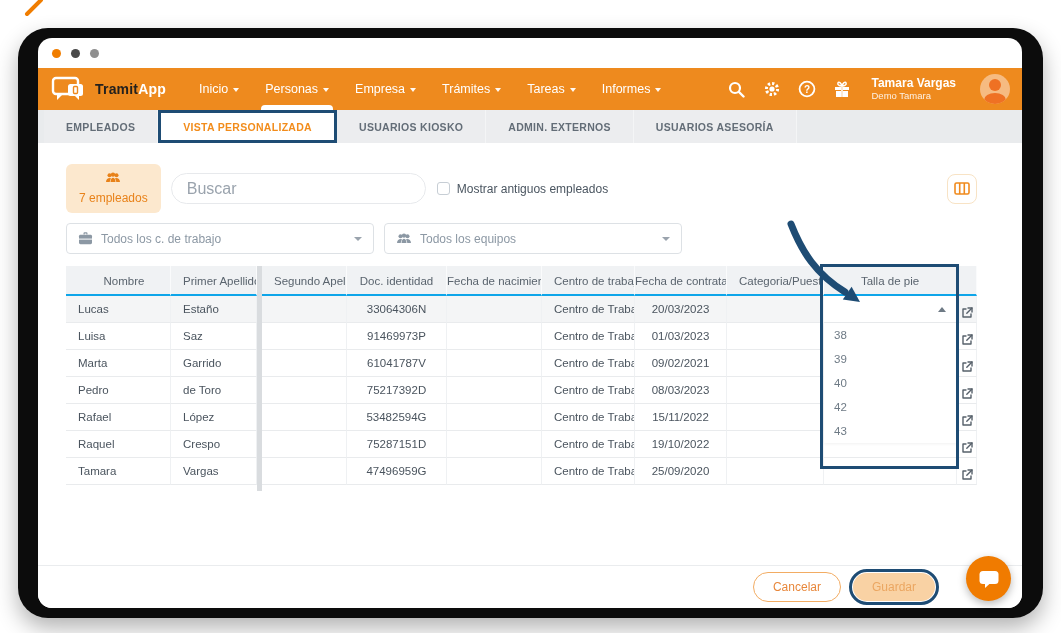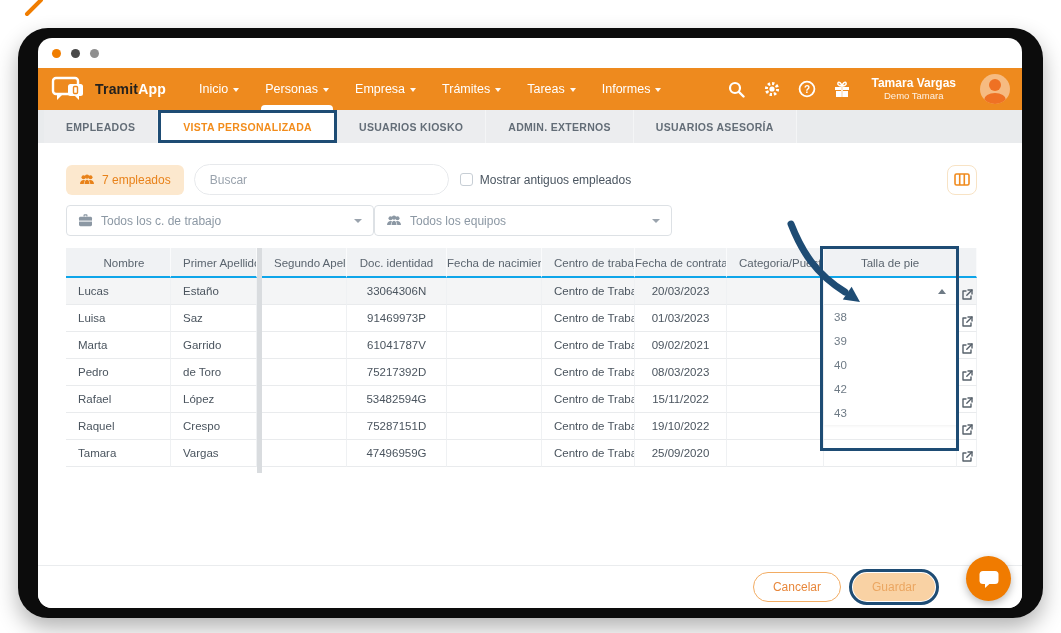--- a/index.html
+++ b/index.html
@@ -28,50 +28,50 @@
   .menu { display:flex; height:100%; margin-left:20px; list-style:none; }
   .menu-item { position:relative; display:flex; align-items:center; gap:5px;
                padding:0 13px; color:#fff; font-size:12.5px; cursor:pointer; }
   .chev { width:0; height:0; border-left:3.5px solid transparent; border-right:3.5px solid transparent;
           border-top:4px solid rgba(255,255,255,.95); margin-top:2px; }
   .menu-underline { position:absolute; left:9px; right:9px; bottom:0; height:5px;
                     background:#fff; border-radius:4px 4px 0 0; display:none; }
   .menu-item.active .menu-underline { display:block; }
   .nav-right { margin-left:auto; display:flex; align-items:center; gap:17px; }
   .nav-icon { width:18px; height:18px; display:flex; align-items:center; justify-content:center; cursor:pointer; }
-  .userbox { text-align:center; margin-left:4px; }
+  .userbox { text-align:left; margin-left:4px; }
   .user-name { color:#fff; font-size:12px; font-weight:700; line-height:13px; }
   .user-sub { color:rgba(255,255,255,.88); font-size:9.5px; line-height:11px; }
   .avatar { width:30px; height:30px; border-radius:50%; background:#F6BB81; position:relative;
             overflow:hidden; margin-left:7px; }
   .avatar .head { position:absolute; left:9px; top:5px; width:12px; height:12px; border-radius:50%; background:#EF7123; }
   .avatar .body { position:absolute; left:4px; top:19px; width:22px; height:14px; border-radius:50%; background:#EF7123; }
 
   
   .tabbar { height:33px; background:#E9EBED; display:flex; padding-left:6px; flex:0 0 auto; }
   .tab { display:flex; align-items:center; padding:0 22px; font-size:10.5px; font-weight:700;
          letter-spacing:.3px; color:#636D77; background:#ECEDEF; border-right:1px solid #F4F5F6; cursor:pointer; }
   .tab.active { background:#fff; color:#F28C1B; border:3px solid #1E4C74; }
 
   
   .content { flex:1 1 auto; background:#fff; position:relative; padding:21px 28px 0; }
   .filter-row { display:flex; align-items:center; }
   .count-badge { display:flex; align-items:center; gap:7px; background:#FCE8CE; color:#E8821A;
-                 font-size:12px; border-radius:6px; padding:8px 13px; }
+                 font-size:12px; border-radius:6px; padding:8px 13px;flex-direction:column; }
   .search-input { margin-left:10px; width:255px; height:31px; border:1px solid #E7E9EC; border-radius:17px;
-                  padding:0 15px; font-size:12px; color:#4A545E; outline:none;
+                  padding:0 15px; font-size:16px; color:#4A545E; outline:none;
                   font-family:"Liberation Sans", sans-serif; }
   .search-input::placeholder { color:#9AA3AD; }
   .chk-wrap { display:flex; align-items:center; gap:7px; margin-left:11px; }
   .checkbox { width:13px; height:13px; border:1.5px solid #C7CED5; border-radius:3px; background:#fff; cursor:pointer; }
   .chk-label { font-size:12px; color:#4A5560; }
   .cols-btn { margin-left:auto; margin-right:17px; width:30px; height:30px; border:1px solid #F8E3C5;
               border-radius:8px; background:#fff; display:flex; align-items:center; justify-content:center; cursor:pointer; }
 
-  .select-row { display:flex; gap:0; margin-top:10px; }
+  .select-row { display:flex; gap:10px; margin-top:10px; }
   .filter-select { height:31px; border:1px solid #DDE1E5; border-radius:4px; display:flex;
                    align-items:center; gap:8px; padding:0 11px; font-size:12px; color:#8C98A4; cursor:pointer; }
   .fs1 { width:308px; } .fs2 { width:298px; }
   .sel-chev { margin-left:auto; width:0; height:0; border-left:4px solid transparent;
               border-right:4px solid transparent; border-top:4.5px solid #9AA3AD; }
 
   
   .table { position:relative; margin-top:12px; width:911px; font-size:11.5px; color:#4A545E; }
   .trow { display:flex; }
   .cell { height:27px; line-height:26px; border-bottom:1px solid #E9EBED; border-right:1px solid #EFF1F3;

